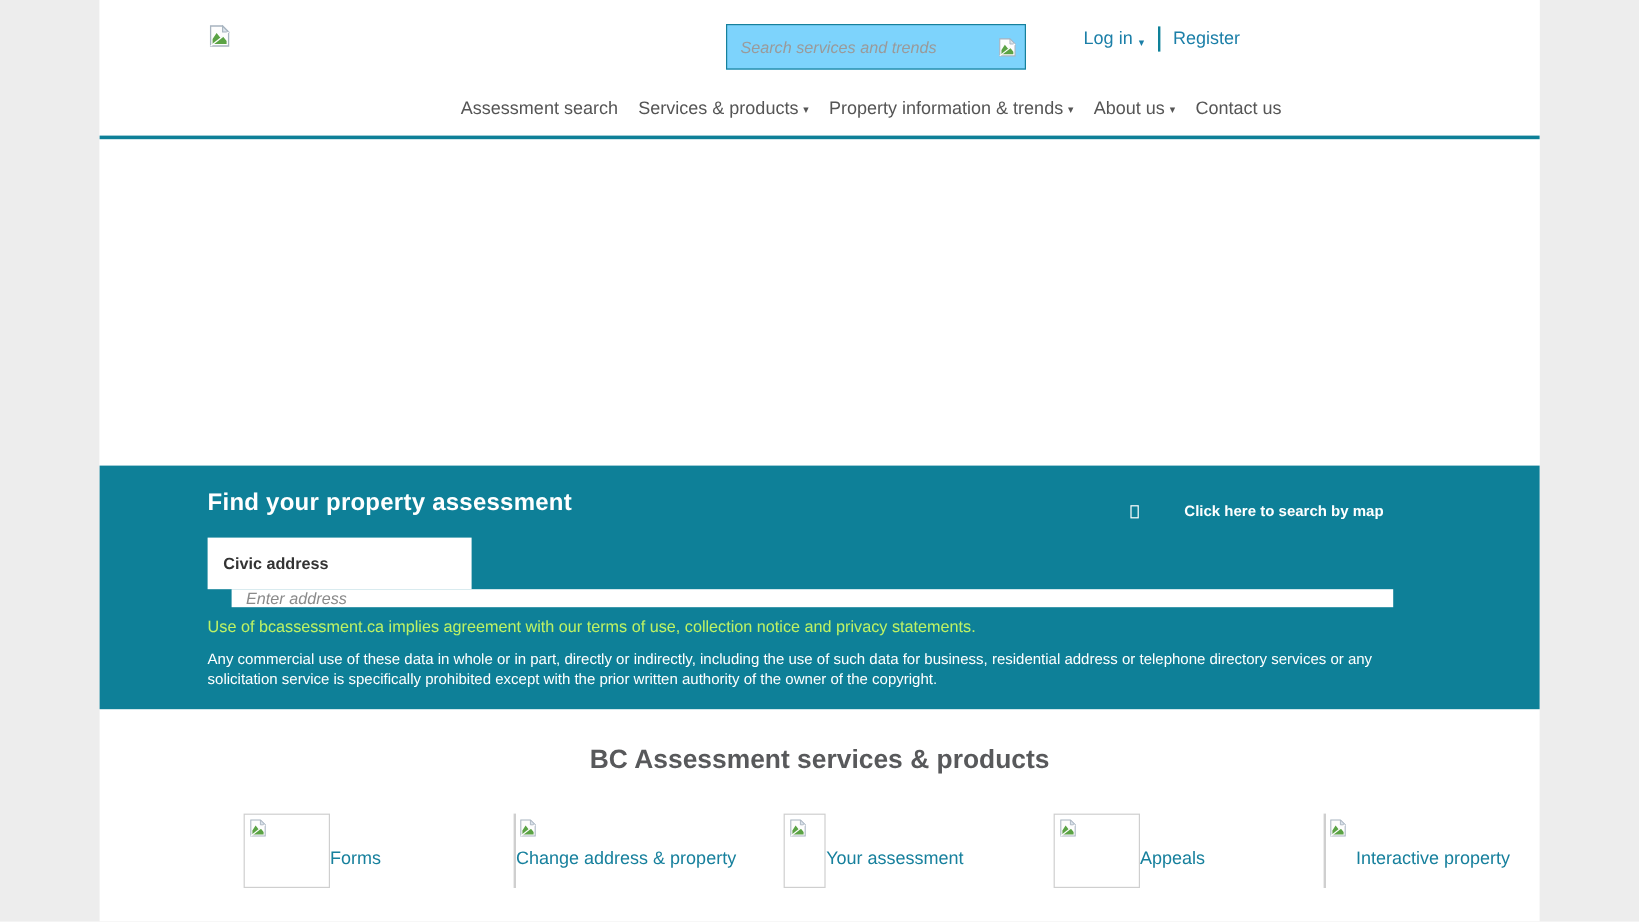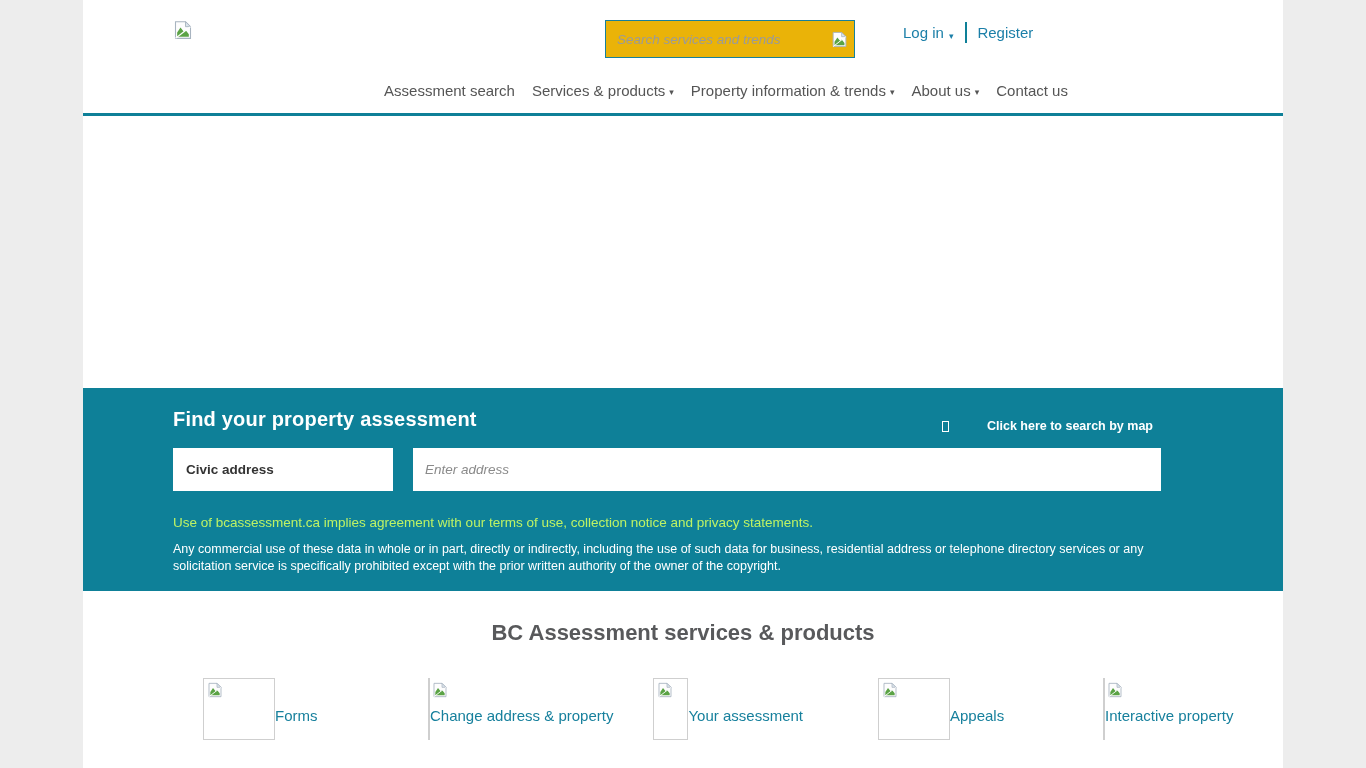--- a/index.html
+++ b/index.html
@@ -9,21 +9,21 @@
     font-family:"Liberation Sans", sans-serif;
     color:#555;
   }
   .content { width:1200px; margin:0 auto; background:#fff; min-height:768px; position:relative; }
 
   
   .header { position:relative; height:116px; background:#fff; border-bottom:3px solid #0e8098; }
   .logo { position:absolute; left:90px; top:20px; width:20px; height:20px; cursor:pointer; }
   .search-wrap {
     position:absolute; left:522px; top:20px; width:250px; height:38px;
-    border:1px solid #16809c; background:#eab308; display:flex; align-items:center;
+    border:1px solid #16809c; background:#7dd3fc; display:flex; align-items:center;
   }
   .search-input {
     flex:1; border:none; outline:none; padding:0 8px 0 11px;
     font-family:"Liberation Sans", sans-serif; font-size:13.5px; font-style:italic; color:#555;
     background:transparent; min-width:0;
   }
   .search-input::placeholder { color:#9a9a9a; font-style:italic; }
   .search-btn { border:none; background:transparent; width:30px; height:30px; cursor:pointer; display:flex; align-items:center; justify-content:center; }
   .account { position:absolute; left:820px; top:20px; display:flex; align-items:center; height:24px; }
   .account a { text-decoration:none; color:#1b7fa8; font-size:15px; cursor:pointer; }
@@ -38,38 +38,38 @@
   .hero-spacer { height:272px; background:#fff; }
 
   
   .banner { position:relative; height:203px; background:#0e8098; color:#fff; padding:20px 90px 0 90px; }
   .banner-title { font-size:20px; font-weight:bold; letter-spacing:.2px; }
   .map-link {
     position:absolute; right:130px; top:31px; font-size:12.5px; font-weight:bold;
     color:#fff; text-decoration:none; cursor:pointer; display:flex; align-items:center;gap:32px;
   }
   .tofu { display:inline-block; width:7px; height:11px; border:1px solid #fff; margin-right:6px; }
-  .finder-row { display:flex; margin-top:17px; height:43px; }
+  .finder-row { display:flex; margin-top:17px; height:43px;flex-direction:column; }
   .civic-select {
     width:220px; height:43px; background:#fff; color:#333; font-weight:bold; font-size:13.5px;
     display:flex; align-items:center; padding-left:13px; cursor:pointer; flex:none;
   }
   .address-input {
     flex:1; height:43px; margin-left:20px; margin-right:32px; border:none; outline:none;
     padding:0 12px; font-family:"Liberation Sans", sans-serif; font-size:13.5px; font-style:italic; color:#444;
   }
   .address-input::placeholder { color:#8a8a8a; font-style:italic; }
   .disclaimer-1 { margin-top:24px; font-size:13.5px; color:#bef264; }
   .disclaimer-2 { margin-top:11px; font-size:12.5px; line-height:17px; color:#fff; max-width:1000px; }
 
   
   .services-heading { margin-top:29px; text-align:center; font-size:22px; font-weight:bold; color:#58595b; }
   .services-row { display:flex; justify-content:flex-start; gap:75px; padding-left:120px; margin-top:32px; }
   .svc-item { width:150px; display:flex; flex-direction:row; align-items:center; cursor:pointer; }
-  .svc-item.narrow { width:60px; }
+  .svc-item.narrow { width:60px;gap:25px; }
   .svc-box { width:72px; height:62px; border:1px solid #cfcfcf; background:#fff; position:relative; }
   .svc-box svg { position:absolute; left:3px; top:3px; }
   .svc-label { margin-top:12px; font-size:15px; color:#17809d; white-space:nowrap; text-align:center; }
 </style>
 </head>
 <body>
 
 <div class="content">
 
   <div class="header">

